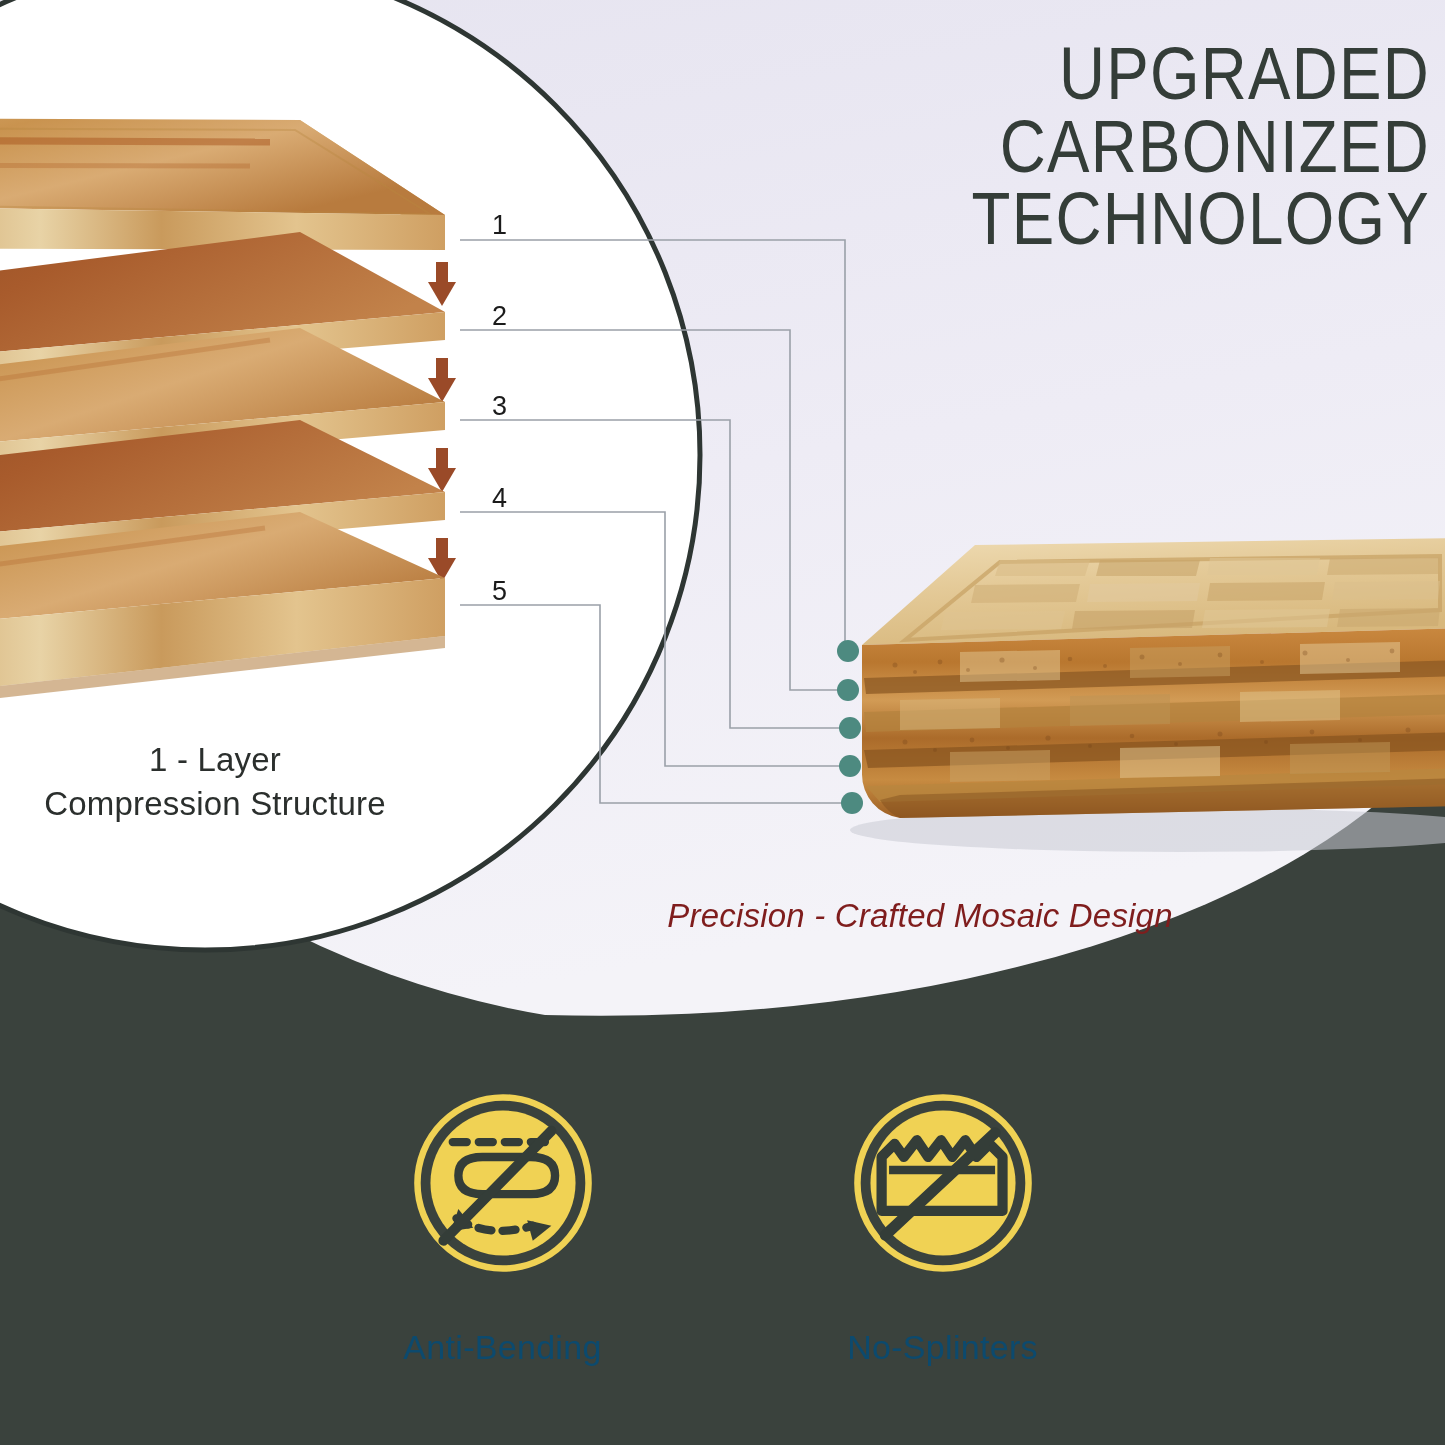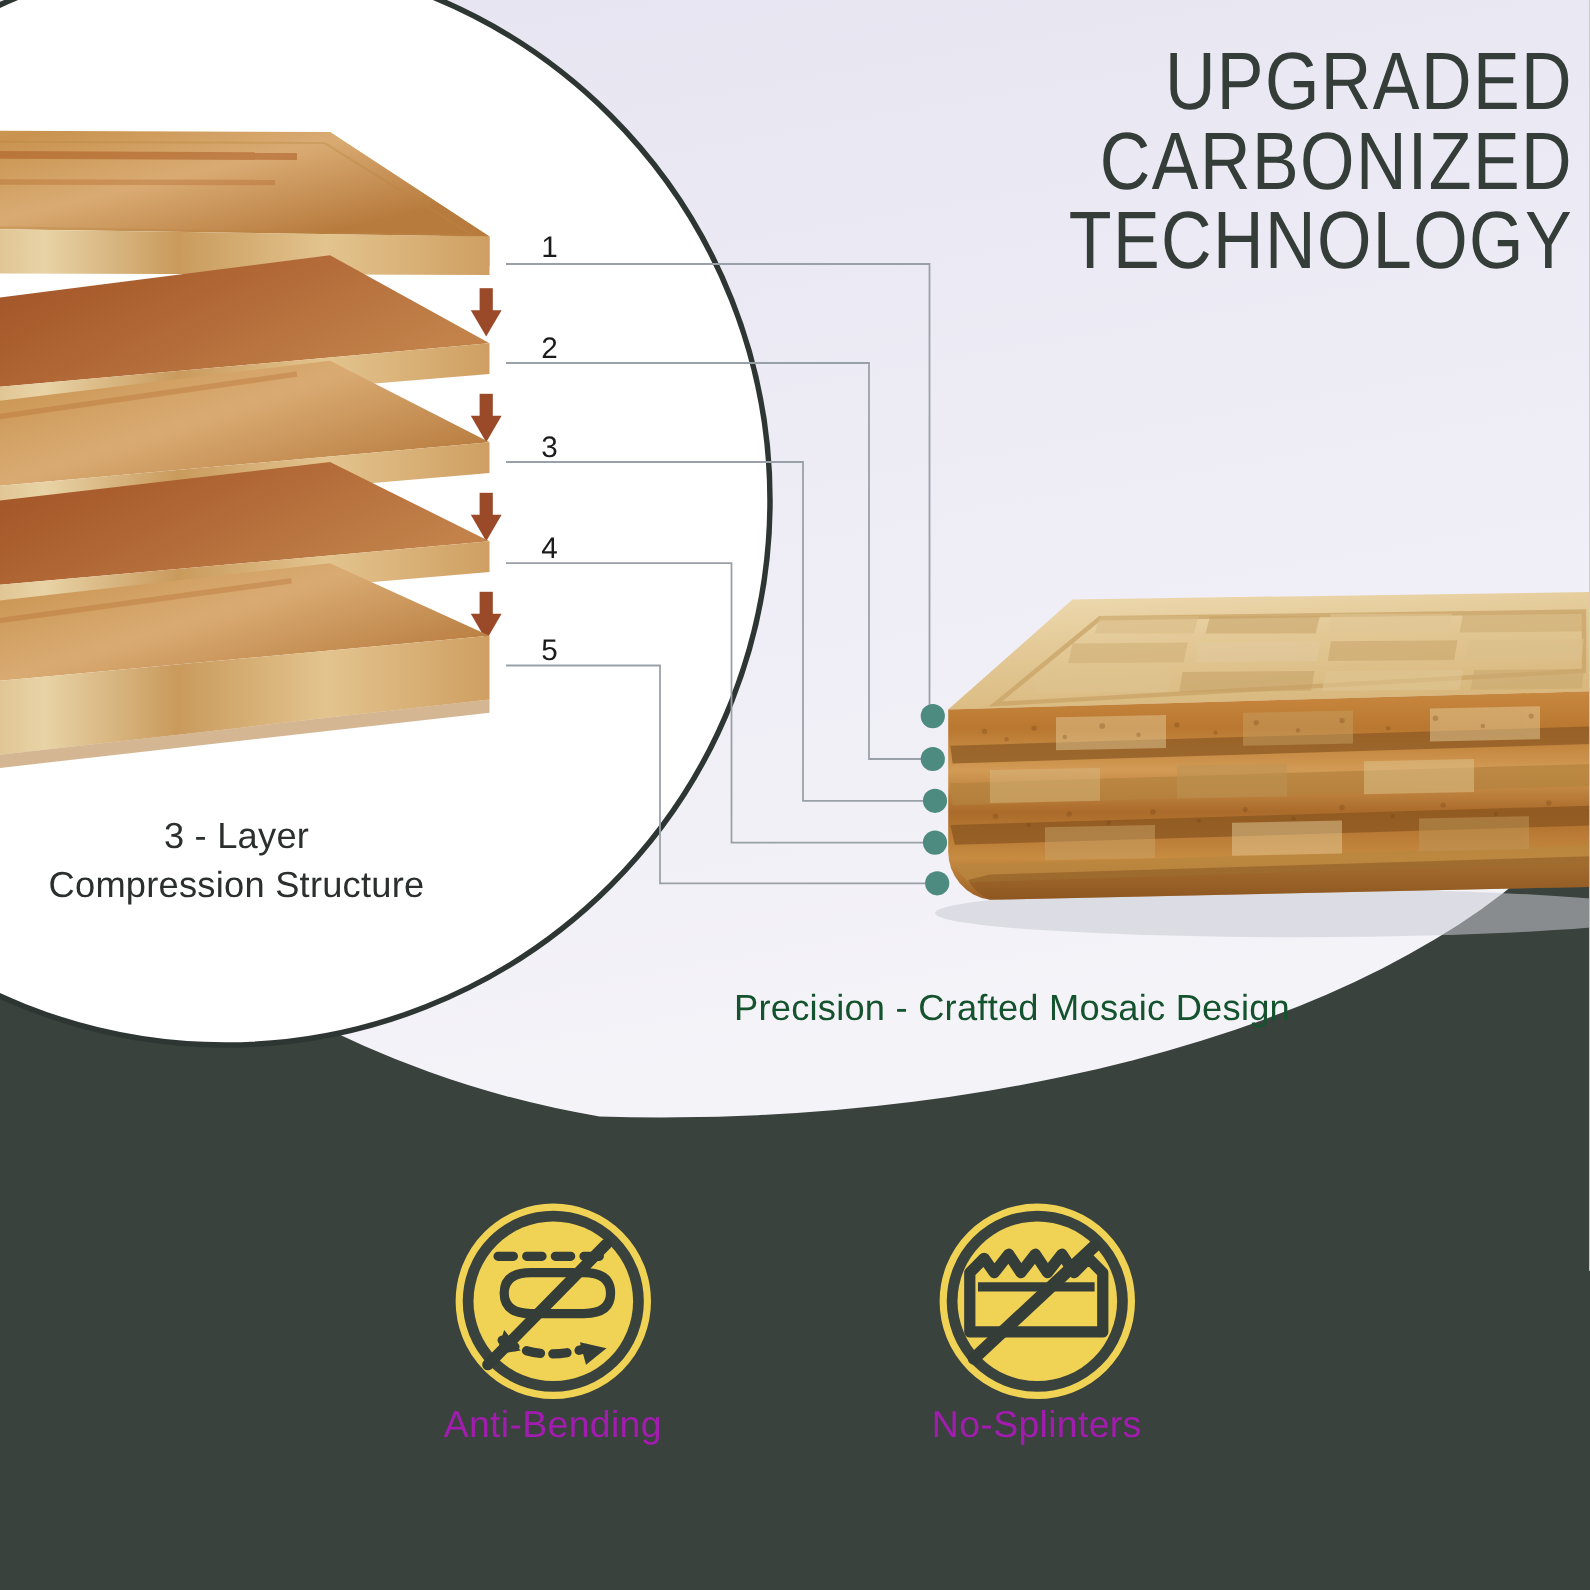--- a/index.html
+++ b/index.html
@@ -56,23 +56,24 @@
     line-height: 1.34;
     white-space: pre-line;
     letter-spacing: 0.2px;
   }
   .caption-right {
     position: absolute;
     left: 560px;
     top: 897px;
     width: 720px;
     text-align: center;
-    color: #14532d;
+    color: #7f1d1d;
     font-size: 33px;
     letter-spacing: 0.2px;
+    font-style: italic;
   }
 
   
   .lnum {
     position: absolute;
     color: #1b1b1b;
     font-size: 27px;
     line-height: 1;
   }
 
@@ -90,21 +91,22 @@
     width: 270px;
     display: flex;
     flex-direction: column;
     align-items: center;
   }
   .feature-icon {
     width: 186px;
     height: 186px;
   }
   .feature-label {
-    color: #a21caf;
+    margin-top: 52px;
+    color: #0c4a6e;
     font-size: 34px;
     letter-spacing: 0.3px;
     text-align: center;
     white-space: nowrap;
   }
 </style>
 </head>
 <body>
 
 <div id="poster">
@@ -360,21 +362,21 @@
         <circle cx="850" cy="728" r="11"></circle>
         <circle cx="850" cy="766" r="11"></circle>
         <circle cx="852" cy="803" r="11"></circle>
       </g>
     </svg>
   </div>
 
   <div class="headline">UPGRADED CARBONIZED
 TECHNOLOGY</div>
 
-  <div class="caption-left">3 - Layer
+  <div class="caption-left">1 - Layer
 Compression Structure</div>
   <div class="caption-right">Precision - Crafted Mosaic Design</div>
 
   <div class="features">
 
     <div class="feature">
       <svg class="feature-icon" viewBox="0 0 200 200">
         <circle cx="100" cy="100" r="92" fill="none" stroke="#f0d254" stroke-width="7"></circle>
         <circle cx="100" cy="100" r="78" fill="#f0d254"></circle>
         <g stroke="#343d38" stroke-width="9" stroke-linecap="round" fill="none">

